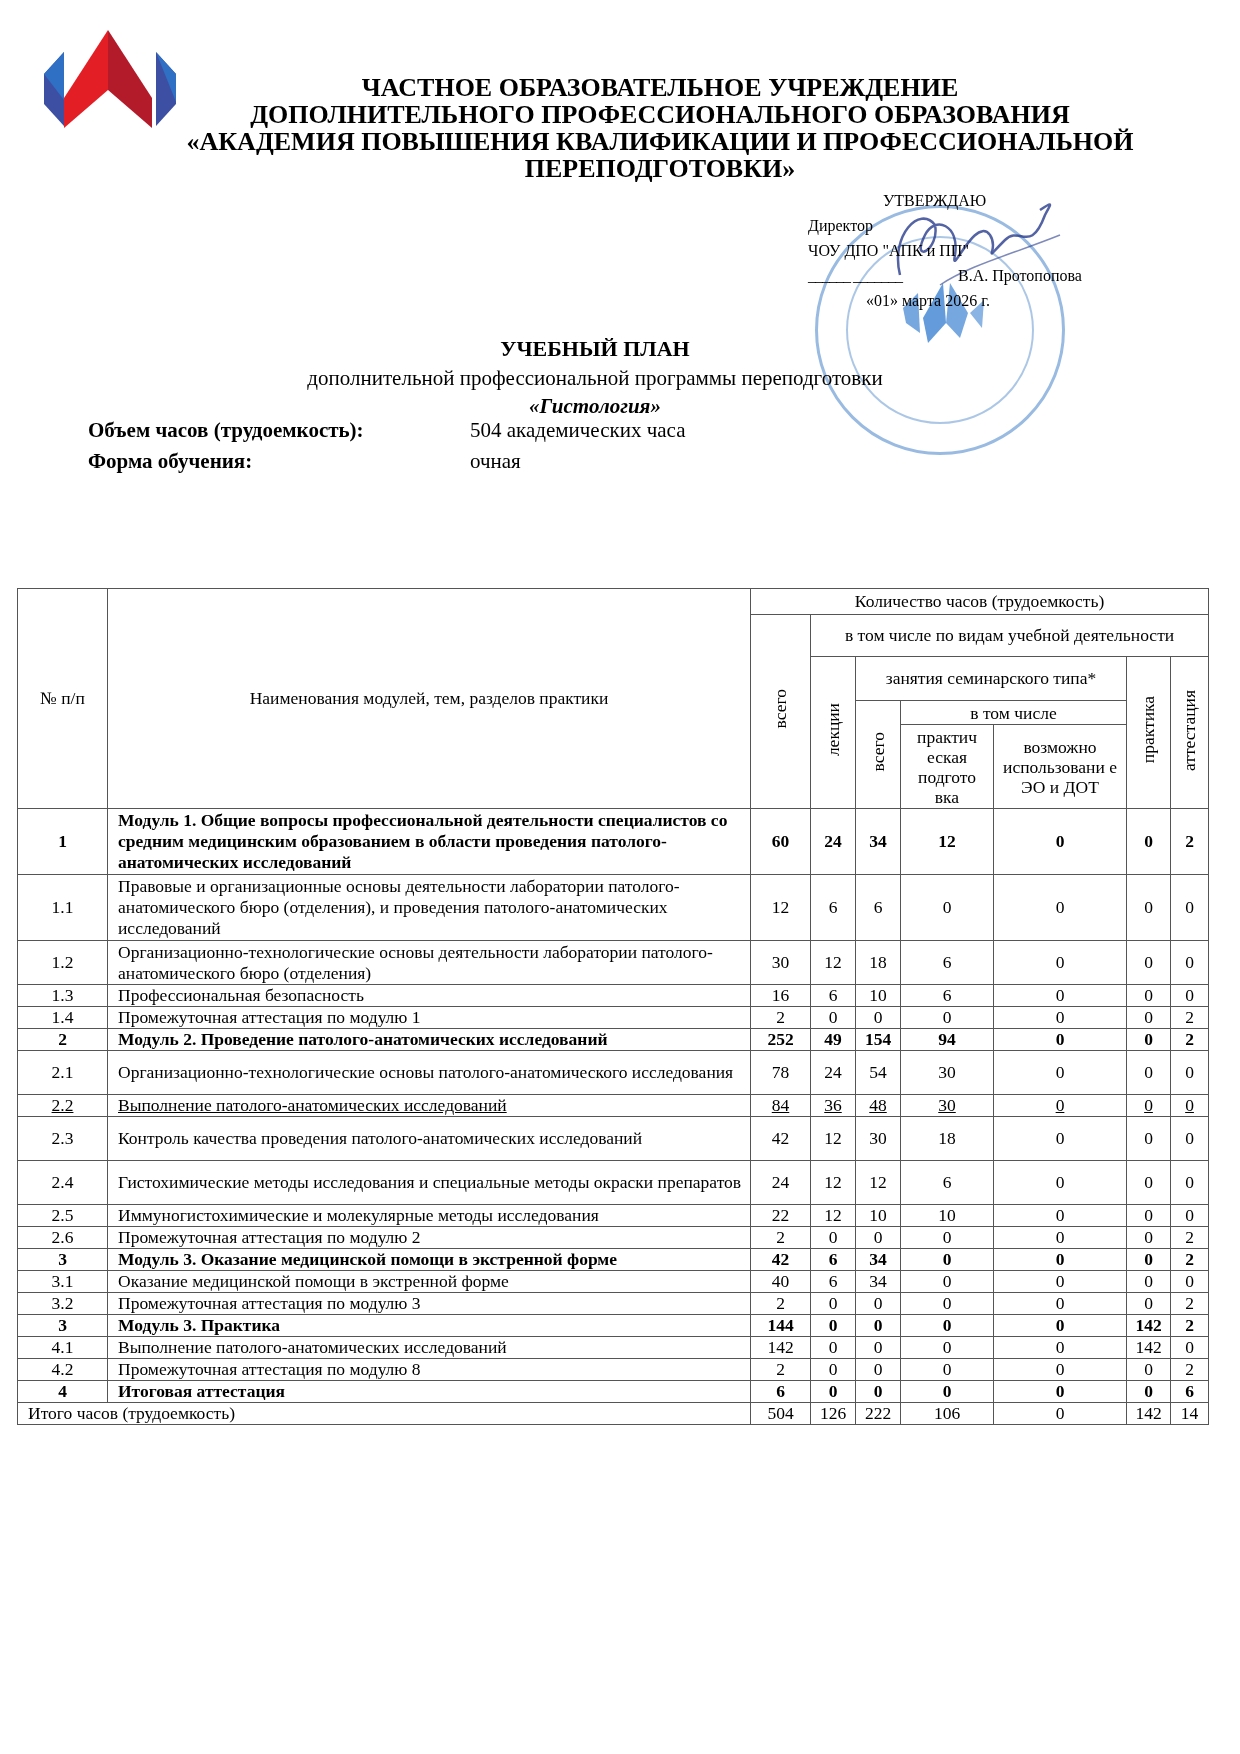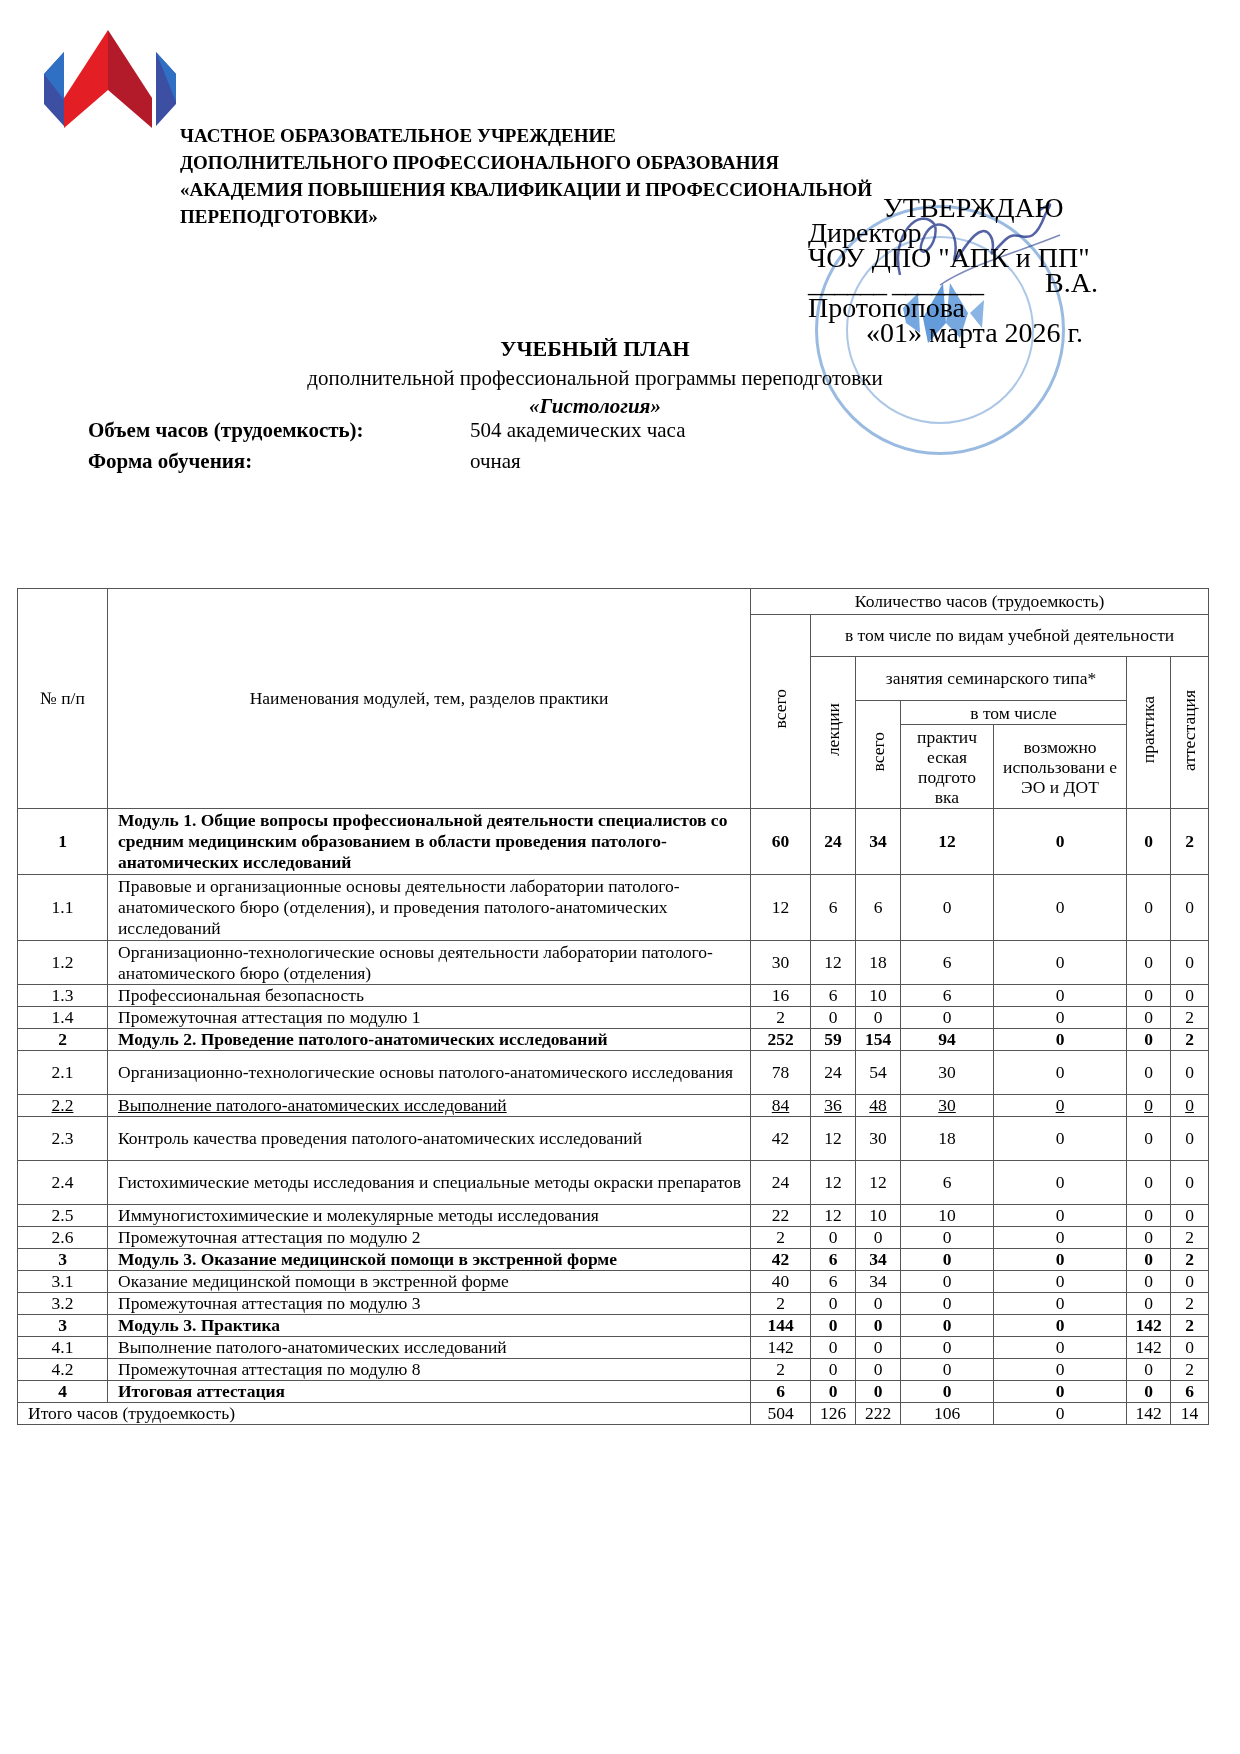--- a/index.html
+++ b/index.html
@@ -1,21 +1,21 @@
 <!DOCTYPE html>
 <html><head>
 <meta charset="utf-8">
 <style>
   html, body { margin:0; padding:0; background:#fff; }
   body { width:1240px; height:1754px; position:relative; overflow:hidden;
          font-family:"Liberation Serif", serif; color:#000; }
   .logo { position:absolute; left:40px; top:30px; width:160px; height:110px; }
-  .org { position:absolute; left:180px; top:74px; width:960px; 
-         font-weight:bold; font-size:19px; line-height:27px;margin-top:48px; }
-  .approve { position:absolute; left:808px; top:188px; font-size:28px; line-height:25px;margin-top:7px; }
+  .org { position:absolute; left:180px; top:74px; width:960px; text-align:center;
+         font-weight:bold; font-size:26px; line-height:27px; }
+  .approve { position:absolute; left:808px; top:188px; font-size:16px; line-height:25px; }
   .approve .ttl { padding-left:75px; }
   .approve .sign-line { letter-spacing:-1px; }
   .approve .date { padding-left:58px; }
   .stamp { position:absolute; left:815px; top:205px; width:250px; height:250px; border-radius:50%;
            border:3px solid rgba(70,130,200,0.55); box-sizing:border-box; pointer-events:none; }
   .stamp::after { content:""; position:absolute; left:28px; top:28px; right:28px; bottom:28px;
            border-radius:50%; border:2px solid rgba(70,130,200,0.45); }
   .stamp-logo { position:absolute; left:80px; top:70px; width:90px; height:70px; }
   .signature { position:absolute; left:880px; top:195px; width:190px; height:110px; pointer-events:none; }
   .plan-title { position:absolute; left:0; width:1190px; text-align:center; }
@@ -184,21 +184,21 @@
         <td>0</td>
         <td>0</td>
         <td>0</td>
         <td>0</td>
         <td>2</td>
       </tr>
       <tr class="bold" style="height: 22px;">
         <td>2</td>
         <td class="name">Модуль 2. Проведение патолого-анатомических исследований</td>
         <td>252</td>
-        <td>59</td>
+        <td>49</td>
         <td>154</td>
         <td>94</td>
         <td>0</td>
         <td>0</td>
         <td>2</td>
       </tr>
       <tr style="height: 44px;">
         <td>2.1</td>
         <td class="name">Организационно-технологические основы патолого-анатомического исследования</td>
         <td>78</td>

